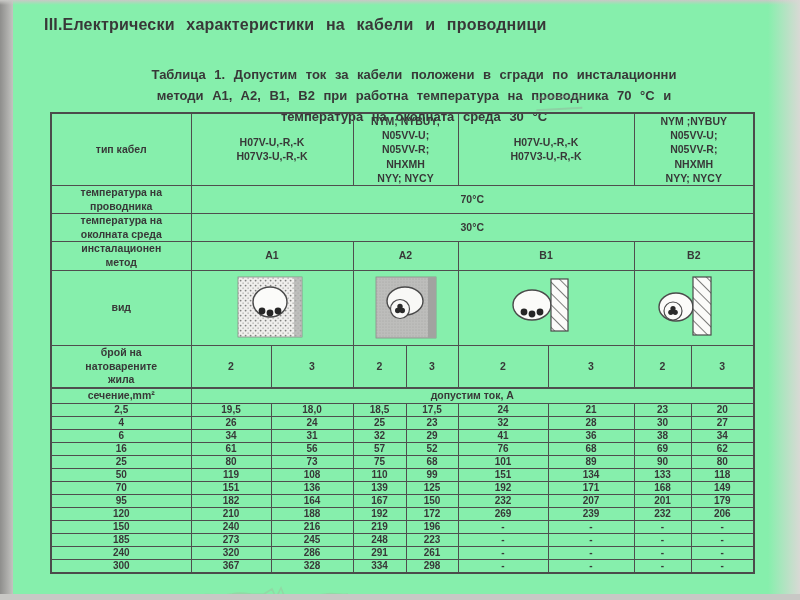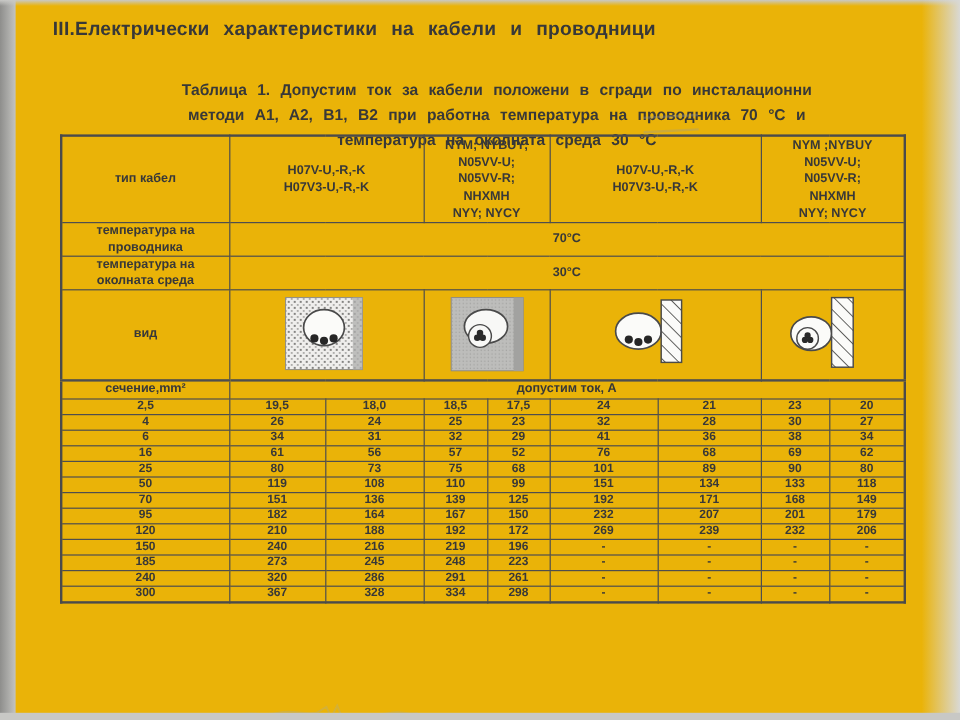--- a/index.html
+++ b/index.html
@@ -1,19 +1,19 @@
 <!DOCTYPE html>
 <html><head>
 <meta charset="utf-8">
 <style>
   html,body{margin:0;padding:0;}
   body{background:#777;}
   .canvas{
     position:relative;width:800px;height:600px;overflow:hidden;
-    background:#eab308;
+    background:#86efac;
     font-family:"Liberation Sans",sans-serif;color:#383838;
   }
   .edge-left{position:absolute;left:0;top:0;width:13px;height:600px;
     background:linear-gradient(90deg,#8e8e8c,#c3c3c0);}
   .edge-top{position:absolute;left:0;top:0;width:800px;height:5px;
     background:linear-gradient(180deg,#c9c9c6,rgba(246,245,242,0));}
   .edge-right{position:absolute;right:0;top:0;width:32px;height:600px;
     background:linear-gradient(270deg,#d9d9d5,rgba(246,245,242,0));}
   .edge-bottom{position:absolute;left:0;bottom:0;width:800px;height:6px;background:#c8c8c5;}
 
@@ -99,20 +99,28 @@
       </tr>
       <tr class="r-temp">
         <td class="lab">температура на
 проводника</td>
         <td colspan="8">70°C</td>
       </tr>
       <tr class="r-temp">
         <td class="lab">температура на
 околната среда</td>
         <td colspan="8">30°C</td>
+      </tr>
+      <tr class="r-method">
+        <td class="lab">инсталационен
+метод</td>
+        <td colspan="2">A1</td>
+        <td colspan="2">A2</td>
+        <td colspan="2">B1</td>
+        <td colspan="2">B2</td>
       </tr>
       <tr class="r-vid">
         <td class="lab">вид</td>
         <td colspan="2">
           <svg class="diagram" width="96" height="68" viewBox="0 0 96 68">
             <defs>
               <pattern id="stipA" width="5" height="5" patternUnits="userSpaceOnUse">
                 <rect width="5" height="5" fill="#efeeec"></rect>
                 <circle cx="1.6" cy="1.6" r="0.9" fill="#7f7f7d"></circle>
                 <circle cx="4.1" cy="4.1" r="0.7" fill="#8f8f8d"></circle>
@@ -168,20 +176,33 @@
             </defs>
             <ellipse cx="30" cy="33" rx="17" ry="14" fill="#fbfbf9" stroke="#4a4a4a" stroke-width="1.4"></ellipse>
             <circle cx="27" cy="37" r="9" fill="#fbfbf9" stroke="#4a4a4a" stroke-width="1.2"></circle>
             <circle cx="27" cy="34.5" r="2.6" fill="#2a2a2a"></circle>
             <circle cx="24.8" cy="38.3" r="2.6" fill="#2a2a2a"></circle>
             <circle cx="29.2" cy="38.3" r="2.6" fill="#2a2a2a"></circle>
             <rect x="47" y="3" width="18" height="58" fill="url(#hatchB2)" stroke="#4a4a4a" stroke-width="1.2"></rect>
           </svg>
         </td>
       </tr>
+      <tr class="r-cores">
+        <td class="lab">брой на
+натоварените
+жила</td>
+        <td>2</td>
+        <td>3</td>
+        <td>2</td>
+        <td>3</td>
+        <td>2</td>
+        <td>3</td>
+        <td>2</td>
+        <td>3</td>
+      </tr>
       <tr class="r-sect">
         <td class="lab">сечение,mm²</td>
         <td colspan="8">допустим ток,  А</td>
       </tr>
     </tbody>
     <tbody id="data-rows">
         <tr>
           <td>2,5</td>
           <td>19,5</td>
           <td>18,0</td>

